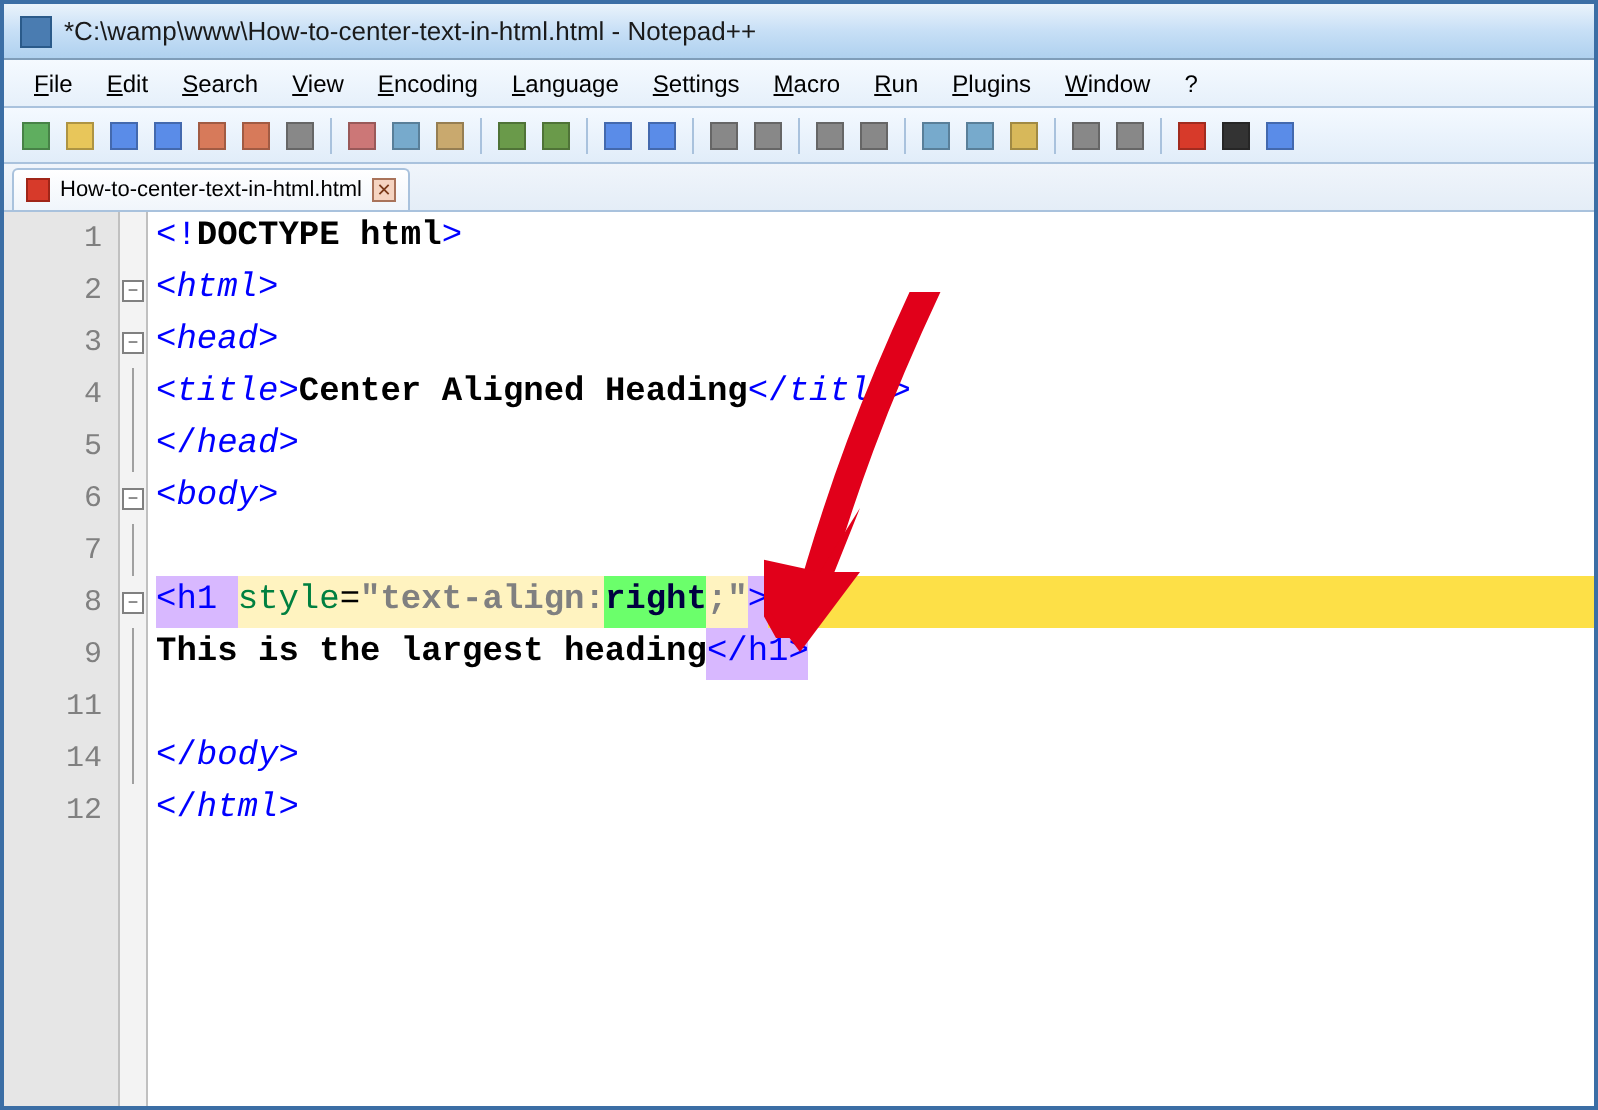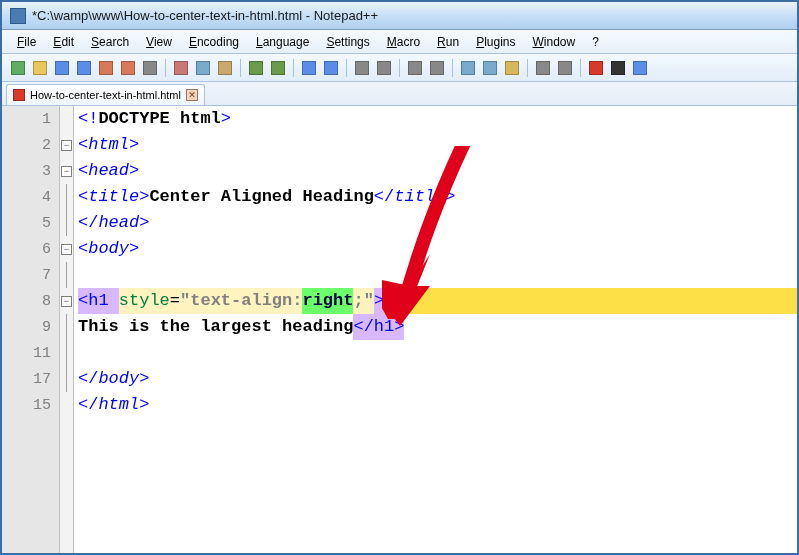--- a/index.html
+++ b/index.html
@@ -309,22 +309,22 @@
       <div class="gutter-row">1</div>
       <div class="gutter-row">2</div>
       <div class="gutter-row">3</div>
       <div class="gutter-row">4</div>
       <div class="gutter-row">5</div>
       <div class="gutter-row">6</div>
       <div class="gutter-row">7</div>
       <div class="gutter-row">8</div>
       <div class="gutter-row">9</div>
       <div class="gutter-row">11</div>
-      <div class="gutter-row">17</div>
-      <div class="gutter-row">15</div>
+      <div class="gutter-row">14</div>
+      <div class="gutter-row">12</div>
     </div>
   <div class="fold-col" id="foldcol">
       <div class="fold-cell"></div>
       <div class="fold-cell">
         <div class="fold-box minus"></div>
       </div>
       <div class="fold-cell">
         <div class="fold-box minus"></div>
       </div>
       <div class="fold-cell">

